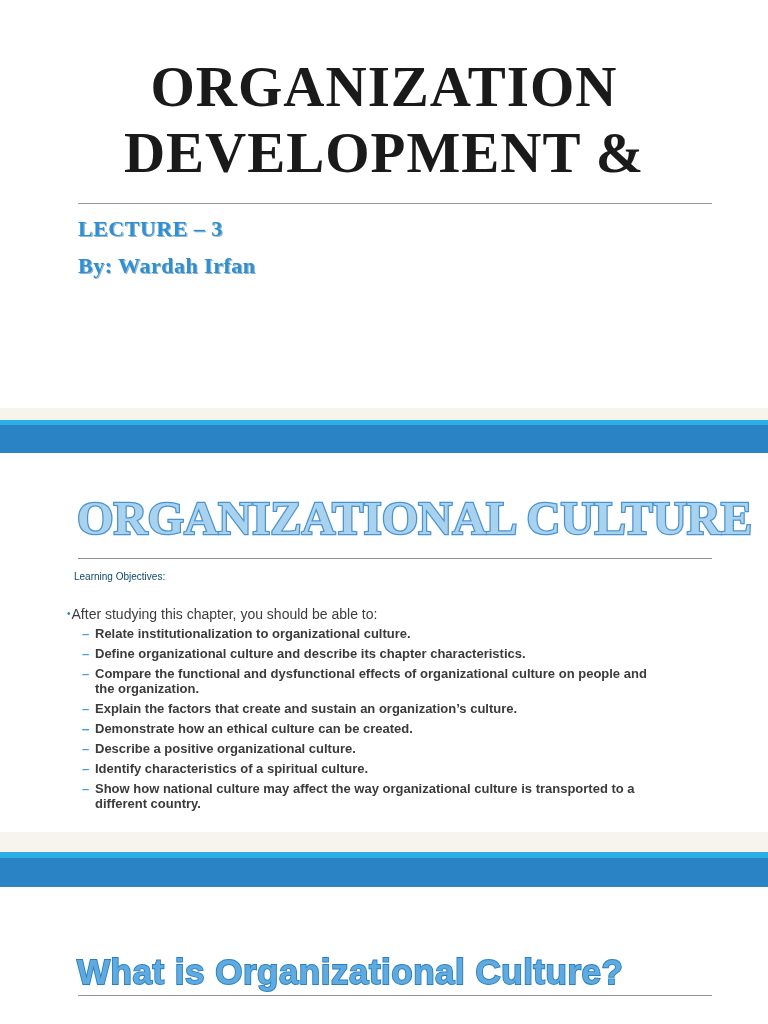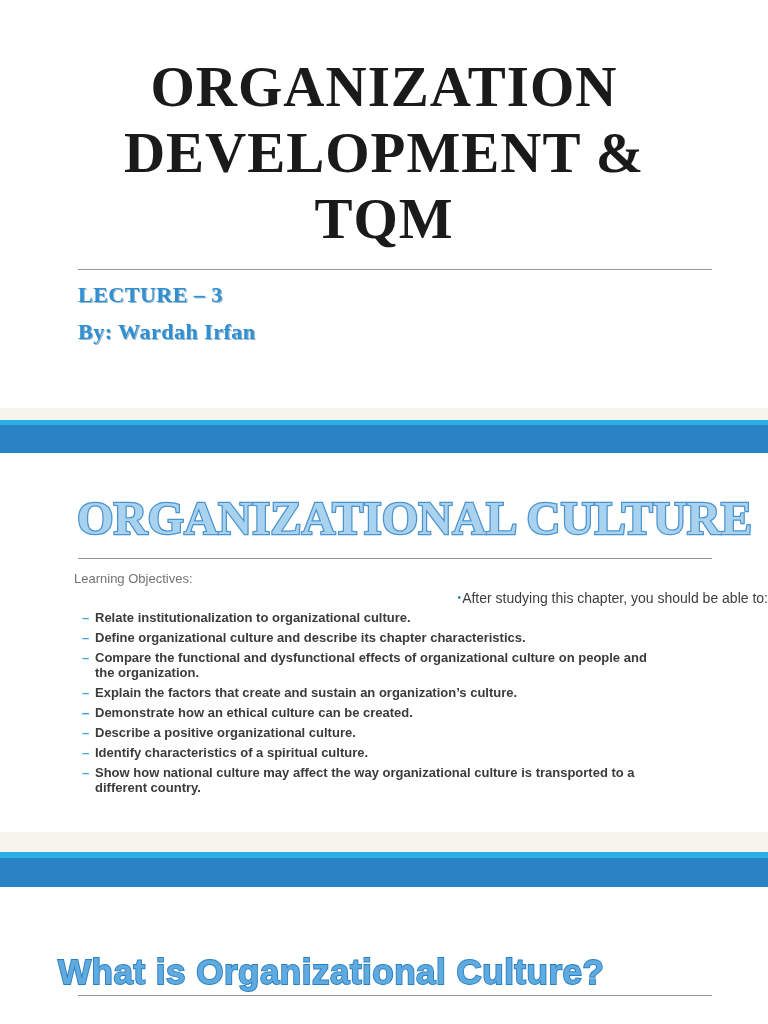--- a/index.html
+++ b/index.html
@@ -43,52 +43,51 @@
   
   .slide-2{height:412px;}
   .s2-title{
     margin:38px 0 0 77px;
     font-family:"Liberation Serif","DejaVu Serif",serif;font-weight:700;
     font-size:47px;line-height:54px;color:#a9d2ee;
     -webkit-text-stroke:2.5px #4a94d0;paint-order:stroke fill;
     letter-spacing:0;white-space:nowrap;
   }
   .s2-line{border:0;border-top:1px solid #8f8f8f;margin:13px 56px 0 78px;}
-  .s2-heading{margin:12px 18px 0 74px;font-size:13px;color:#737373;}
-  .s2-intro{margin:4px 0 0 67px;font-size:14px;color:#3d3d3d;text-align:right;}
+  .s2-heading{margin:12px 18px 0 74px;font-size:10px;color:#0c4a6e;}
+  .s2-intro{margin:24px 0 0 67px;font-size:14px;color:#3d3d3d;}
   .s2-intro .bullet{color:#2e7cb4;font-size:10px;vertical-align:2px;margin-right:1px;}
   .objectives{
     list-style:none;margin:4px 0 0 82px;padding:0;width:580px;
   }
   .objectives li{
     position:relative;padding-left:13px;margin-bottom:5px;
     font-weight:700;font-size:13px;line-height:15px;color:#3b3b3b;
   }
   .objectives li .dash{
     position:absolute;left:0;top:0;color:#4aa3d8;font-weight:700;
   }
 
   
   .slide-3{height:194px;}
   .s3-title{
-    margin:64px 0 0 58px;
+    margin:64px 0 0 77px;
     font-weight:700;font-size:35px;line-height:42px;color:#5fabdf;
     -webkit-text-stroke:1.8px #2a7fc2;paint-order:stroke fill;
     letter-spacing:.5px;white-space:nowrap;
   }
   .s3-line{border:0;border-top:1px solid #939393;margin:2px 56px 0 78px;}
 </style>
 </head>
 <body>
 
 <section class="page slide-1">
   <div class="s1-title">
     <div>ORGANIZATION</div>
     <div>DEVELOPMENT &amp;</div>
-    <div>TQM</div>
   </div>
   <hr class="s1-line">
   <div class="s1-sub1">LECTURE – 3</div>
   <div class="s1-sub2">By: Wardah Irfan</div>
 </section>
 
 <div class="page-gap gap-1"></div>
 
 <section class="page slide-2">
   <div class="bar-light"></div>

